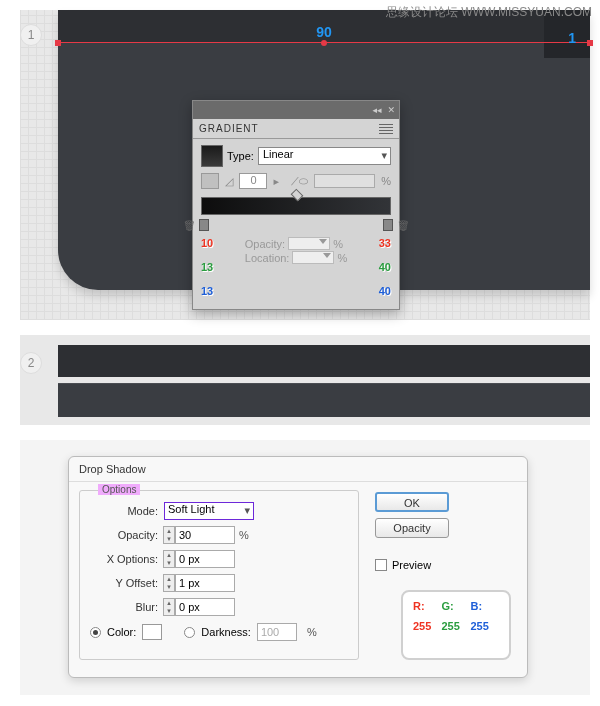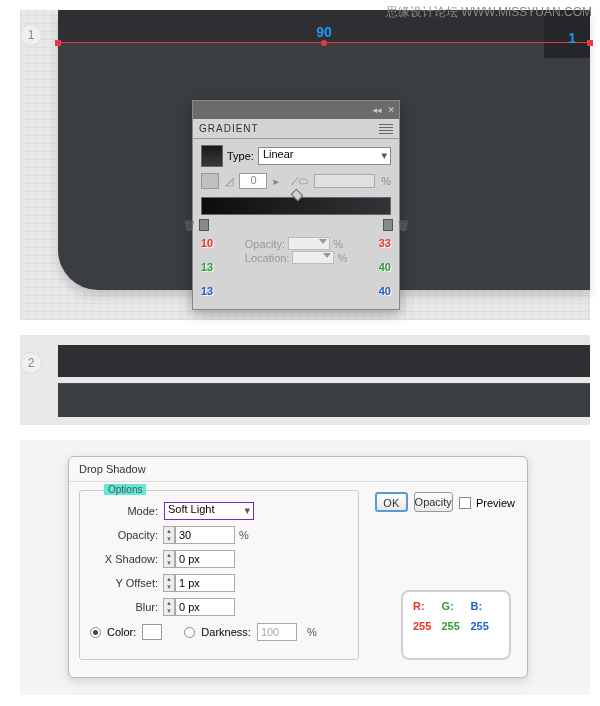--- a/index.html
+++ b/index.html
@@ -50,38 +50,38 @@
 .g{color:#2a9d3f;text-shadow:1px 1px 0 #fff}
 .b{color:#1e5fd8;text-shadow:1px 1px 0 #fff}
 .panel2{position:absolute;top:335px;left:20px;right:10px;height:90px;background:#e8e8e8}
 .p2-bar1{position:absolute;top:10px;left:38px;right:0;height:32px;background:#2d2f33}
 .p2-bar2{position:absolute;top:48px;left:38px;right:0;height:34px;background:#3a3d42;border-top:1px solid #4a4d52}
 .panel3{position:absolute;top:440px;left:20px;right:10px;height:255px;background:#f4f4f4}
 .dialog{position:absolute;top:456px;left:68px;width:460px;height:222px;background:#f8f8f8;border:1px solid #bbb;border-radius:6px;box-shadow:0 3px 10px rgba(0,0,0,.15)}
 .dlg-title{padding:6px 10px;font-size:11px;color:#333;border-bottom:1px solid #ddd}
 .dlg-body{position:relative;height:192px}
 .fieldset{position:absolute;top:8px;left:10px;width:280px;height:170px;border:1px solid #ccc;border-radius:3px}
-.fieldset-label{position:absolute;top:-7px;left:24px;background:#5eead4;padding:0 4px;color:#555;font-size:10px}
+.fieldset-label{position:absolute;top:-7px;left:18px;background:#f0abfc;padding:0 4px;color:#555;font-size:10px}
 .frow{display:flex;align-items:center;height:24px;padding:0 10px}
 .flabel{width:68px;text-align:right;margin-right:6px;color:#333}
 .finput{width:60px;height:18px;border:1px solid #aaa;background:#fff;padding:0 3px}
 .fselect{width:90px;height:18px;border:1px solid #6d28d9;background:#fff;padding:0 3px;position:relative}
 .fselect::after{content:"▾";position:absolute;right:3px;top:1px;color:#555}
 .spin{width:12px;height:18px;border:1px solid #aaa;background:#eee;display:flex;flex-direction:column;margin-left:-1px}
 .spin::before{content:"▴";font-size:7px;line-height:8px;text-align:center;color:#666}
 .spin::after{content:"▾";font-size:7px;line-height:8px;text-align:center;color:#666}
 .unit{margin-left:4px;color:#555}
 .radio-row{display:flex;align-items:center;gap:6px;padding:4px 10px}
 .radio{width:11px;height:11px;border:1px solid #888;border-radius:50%;background:#fff;display:inline-flex;align-items:center;justify-content:center}
 .radio.on::after{content:"";width:5px;height:5px;border-radius:50%;background:#444}
 .color-sw{width:20px;height:16px;border:1px solid #999;background:#fff}
 .btn{width:74px;height:20px;border:1px solid #999;border-radius:3px;background:linear-gradient(#fff,#e8e8e8);text-align:center;line-height:18px;color:#333}
 .btn.primary{border:2px solid #5b9bd5}
-.right-col{position:absolute;top:10px;right:12px;width:140px;display:flex;flex-direction:row;gap:6px;align-items:flex-start}
-.chk-row{display:flex;align-items:center;gap:5px;margin-top:5px}
+.right-col{position:absolute;top:10px;right:12px;width:140px;display:flex;flex-direction:column;gap:6px;align-items:flex-start}
+.chk-row{display:flex;align-items:center;gap:5px;margin-top:15px}
 .chk{width:12px;height:12px;border:1px solid #888;background:#fff}
 .rgb-big{position:absolute;right:16px;bottom:14px;width:110px;height:70px;border:2px solid #d0d0d0;border-radius:8px;background:#fff;display:flex;flex-direction:row;justify-content:center;padding:4px 10px;font-weight:bold;font-size:16px;line-height:20px}
 </style>
 </head>
 <body>
 
 <div class="wm">思缘设计论坛  WWW.MISSYUAN.COM</div>
 
 <div class="step-badge" style="top:24px;left:20px">1</div>
 <div class="panel1">
@@ -172,21 +172,21 @@
         <div class="flabel">Mode:</div>
         <div class="fselect">Soft Light</div>
       </div>
       <div class="frow">
         <div class="flabel">Opacity:</div>
         <div class="spin"></div>
         <input class="finput" value="30" style="">
         <span class="unit">%</span>
       </div>
       <div class="frow">
-        <div class="flabel">X Shadow:</div>
+        <div class="flabel">X Options:</div>
         <div class="spin"></div>
         <input class="finput" value="0 px" style="">
       </div>
       <div class="frow">
         <div class="flabel">Y Offset:</div>
         <div class="spin"></div>
         <input class="finput" value="1 px" style="">
       </div>
       <div class="frow">
         <div class="flabel">Blur:</div>

